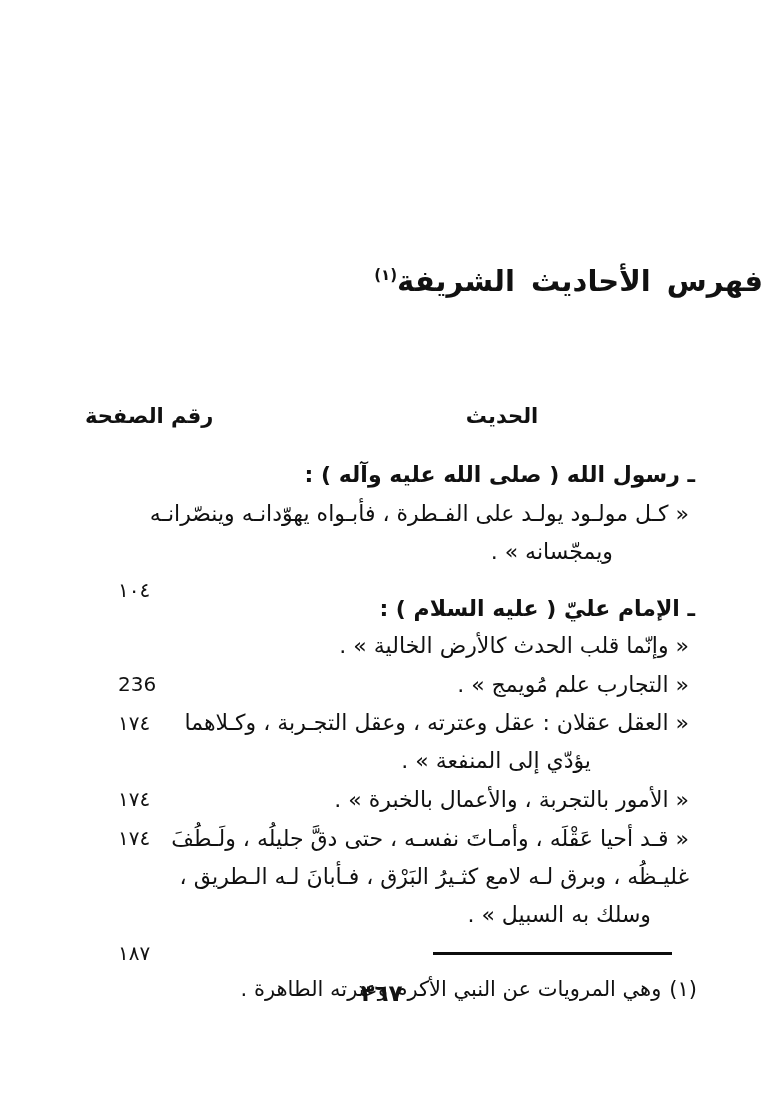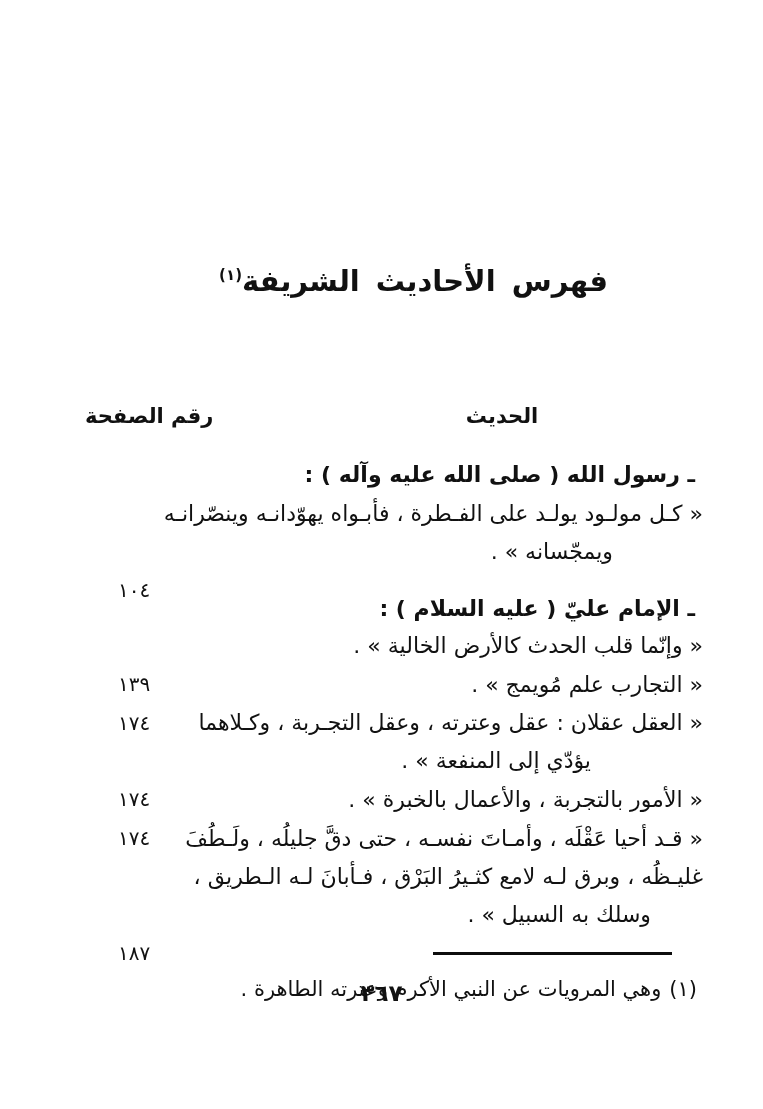--- a/index.html
+++ b/index.html
@@ -9,34 +9,34 @@
     font-family: "DejaVu Sans", sans-serif;
     color: #111111;
     direction: rtl;
     position: relative;
     overflow: hidden;
   }
   .sheet { position: absolute; inset: 0; background: #ffffff; }
 
   .title {
     position: absolute; top: 264px; left: 16px; right: 0;
-    text-align: center;
+    text-align: right;
     font-size: 29px; font-weight: bold;
     word-spacing: 6px;
     white-space: nowrap;
     margin-left: 48px;
   }
   .title sup { font-size: 15px; font-weight: bold; }
 
   .col-head { position: absolute; font-size: 21px; font-weight: bold; white-space: nowrap; }
   .col-head.pageno { top: 404px; left: 85px; }
   .col-head.hadith { top: 404px; left: 402px; width: 200px; text-align: center; }
 
   .row { position: absolute; left: 0; right: 0; height: 38px; font-size: 22px; }
-  .row .text { position: absolute; right: 60px; top: 0; white-space: nowrap; }
+  .row .text { position: absolute; right: 74px; top: 0; white-space: nowrap; }
   .row .num  { position: absolute; left: 118px; top: 3px; font-size: 20px; white-space: nowrap; margin-top: 36px; }
   .row.heading .text { font-weight: bold; right: 68px; }
 
   .ind-1 .text { right: 150px; text-align: center; }   
   .ind-2 .text { right: 172px; }   
   .ind-3 .text { right: 112px; margin-left: 24px; }   
 
   .fn-rule {
     position: absolute; top: 952px; left: 433px;
     width: 239px; height: 3px; background: #0d0d0d;
@@ -71,21 +71,21 @@
   <div class="row ind-1" style="top:539px">
     <span class="text">ويمجّسانه » .</span>
     <span class="num">١٠٤</span>
   </div>
 
   <div class="row heading" style="top:596px">
     <span class="text">ـ الإمام عليّ ( عليه السلام ) :</span>
   </div>
   <div class="row" style="top:633px">
     <span class="text">« وإنّما قلب الحدث كالأرض الخالية » .</span>
-    <span class="num">١٣٩</span>
+    <span class="num">236</span>
   </div>
   <div class="row" style="top:672px">
     <span class="text">« التجارب علم مُويمج » .</span>
     <span class="num">١٧٤</span>
   </div>
   <div class="row" style="top:710px">
     <span class="text">« العقل عقلان : عقل وعترته ، وعقل التجـربة ، وكـلاهما</span>
   </div>
   <div class="row ind-2" style="top:748px">
     <span class="text">يؤدّي إلى المنفعة » .</span>

